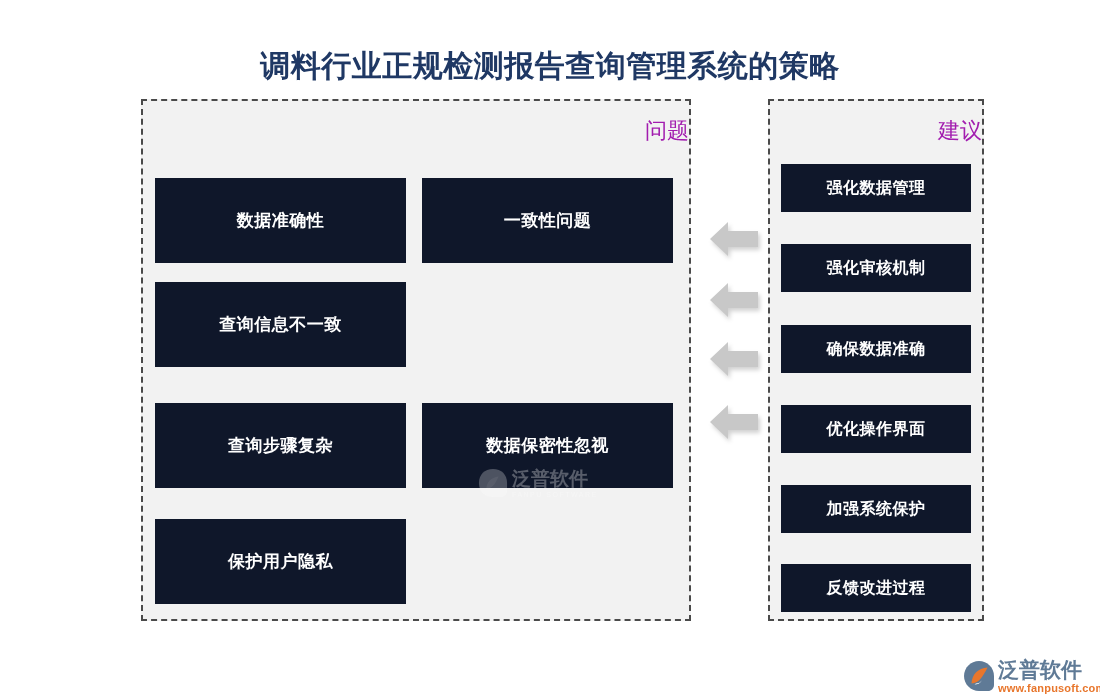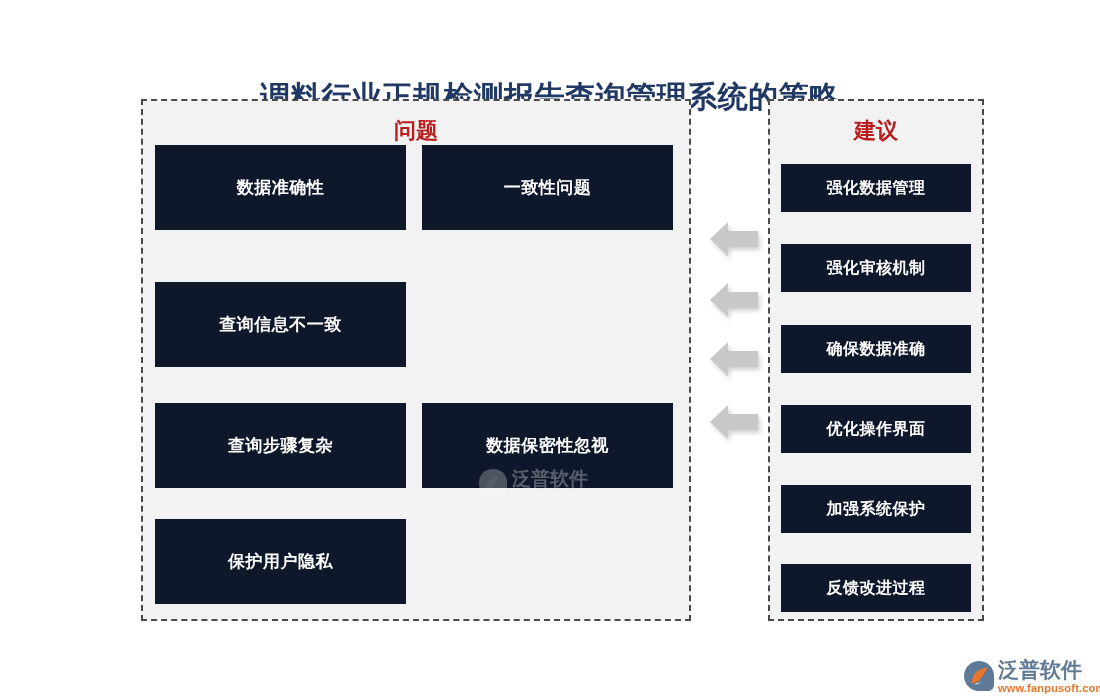--- a/index.html
+++ b/index.html
@@ -20,21 +20,20 @@
     position: absolute;
     left: 0;
     top: 46px;
     width: 1100px;
     text-align: center;
     font-size: 30px;
     font-weight: bold;
     color: #1f3864;
     letter-spacing: 0.5px;
     white-space: nowrap;
-    margin-top: 31px;
   }
 
   
   .panel {
     position: absolute;
     background: #f2f2f2;
     border: 2px dashed #4a4a4a;
     box-sizing: border-box;
   }
   .panel-problems {
@@ -47,24 +46,24 @@
     left: 768px;
     top: 99px;
     width: 216px;
     height: 522px;
   }
   .panel-header {
     position: absolute;
     left: 0;
     top: 15px;
     width: 100%;
-    text-align: center;
+    text-align: right;
     font-size: 22px;
-    font-weight: bold;
-    color: #b91c1c;
+    font-weight: normal;
+    color: #a21caf;
   }
 
   
   .box {
     position: absolute;
     background: #0f172a;
     color: #ffffff;
     display: flex;
     align-items: center;
     justify-content: center;
@@ -82,21 +81,21 @@
     left: 11px;
     width: 190px;
     height: 48px;
     font-size: 16px;
   }
 
   
   .col-0 { left: 12px; }
   .col-1 { left: 279px; }
   
-  .row-0 { top: 44px; }
+  .row-0 { top: 77px; }
   .row-1 { top: 181px; }
   .row-2 { top: 302px; }
   .row-3 { top: 418px; }
 
   
   .srow-0 { top: 63px; }
   .srow-1 { top: 143px; }
   .srow-2 { top: 224px; }
   .srow-3 { top: 304px; }
   .srow-4 { top: 384px; }

